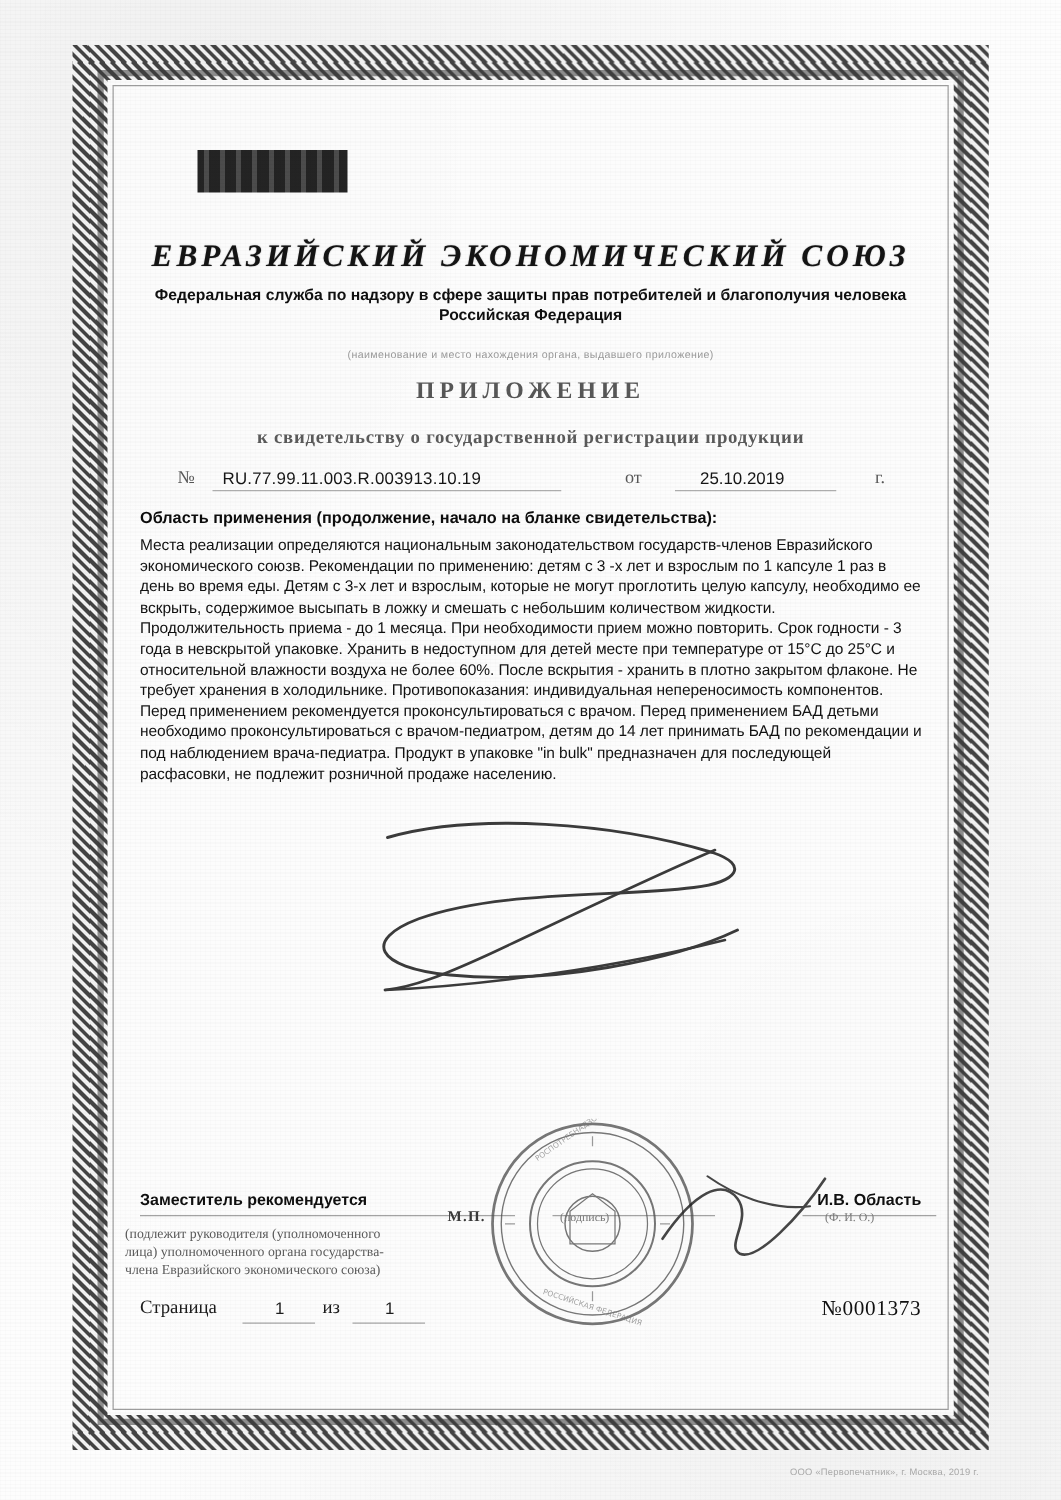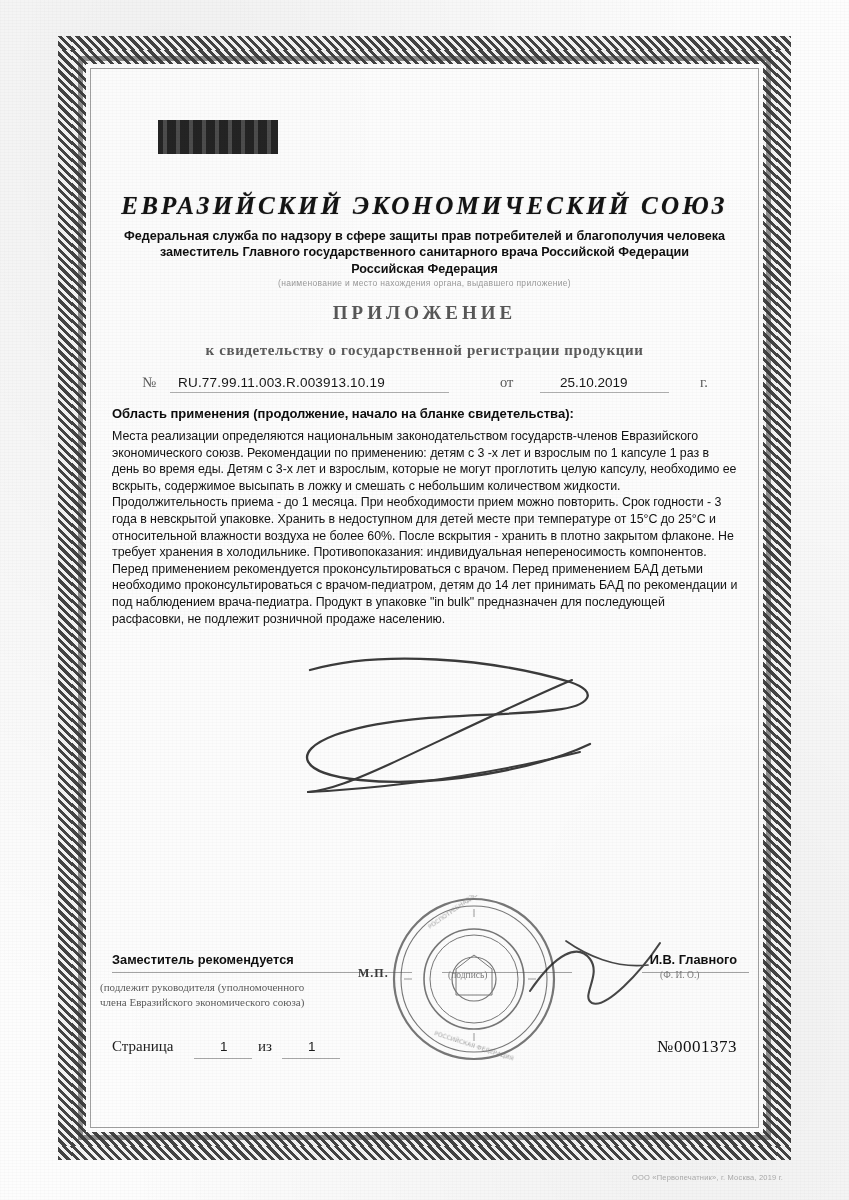--- a/index.html
+++ b/index.html
@@ -217,21 +217,20 @@
   <div class="frame-line3"></div>
 
   <div class="content">
 
     <div class="redacted"></div>
 
     <div class="eaeu-title">ЕВРАЗИЙСКИЙ ЭКОНОМИЧЕСКИЙ СОЮЗ</div>
 
     <div class="org-lines">
       <div>Федеральная служба по надзору в сфере защиты прав потребителей и благополучия человека</div>
-      <div>заместитель Главного государственного санитарного врача Российской Федерации</div>
       <div>Российская Федерация</div>
     </div>
 
     <div class="faded-line">(наименование и место нахождения органа, выдавшего приложение)</div>
 
     <div class="prilozhenie">ПРИЛОЖЕНИЕ</div>
     <div class="cert-sub">к свидетельству о государственной регистрации продукции</div>
 
     <div class="numrow">
       <span class="lbl nr-no">№</span>
@@ -268,31 +267,32 @@
       <path d="M66 74 L84 60 L102 74 L102 100 L66 100 Z" fill="none" stroke="#2a2a2a" stroke-width="1"></path>
     </svg>
 
     <svg class="sign2" viewBox="0 0 150 90">
       <path d="M10 66 C36 28, 58 18, 70 34 C82 50, 60 72, 72 78 C86 84, 120 48, 140 18" fill="none" stroke="#1a1a1a" stroke-width="2.1" stroke-linecap="round"></path>
       <path d="M46 16 C66 30, 96 44, 128 40" fill="none" stroke="#1a1a1a" stroke-width="1.7" stroke-linecap="round"></path>
     </svg>
 
     <div class="sig-row">
       <span class="sig-left">Заместитель  рекомендуется</span>
-      <span class="sig-right">И.В. Главного</span>
+      <span class="sig-right">И.В. Область</span>
       <span class="sig-rule sr-1"></span>
       <span class="sig-rule sr-2"></span>
       <span class="sig-rule sr-3"></span>
     </div>
 
     <div class="sig-caption">
       <span class="cap-mp">М.П.</span>
       <span class="cap-podpis">(подпись)</span>
       <span class="cap-fio">(Ф. И. О.)</span>
       <div>(подлежит руководителя  (уполномоченного</div>
+      <div>лица) уполномоченного органа государства-</div>
       <div>члена Евразийского экономического союза)</div>
     </div>
 
     <div class="page-row">
       <span class="pg-label">Страница</span>
       <span class="pg-num1">1</span>
       <span class="pg-iz">из</span>
       <span class="pg-num2">1</span>
       <span class="pg-serial">№0001373</span>
       <span class="pg-rule pgr-1"></span>

